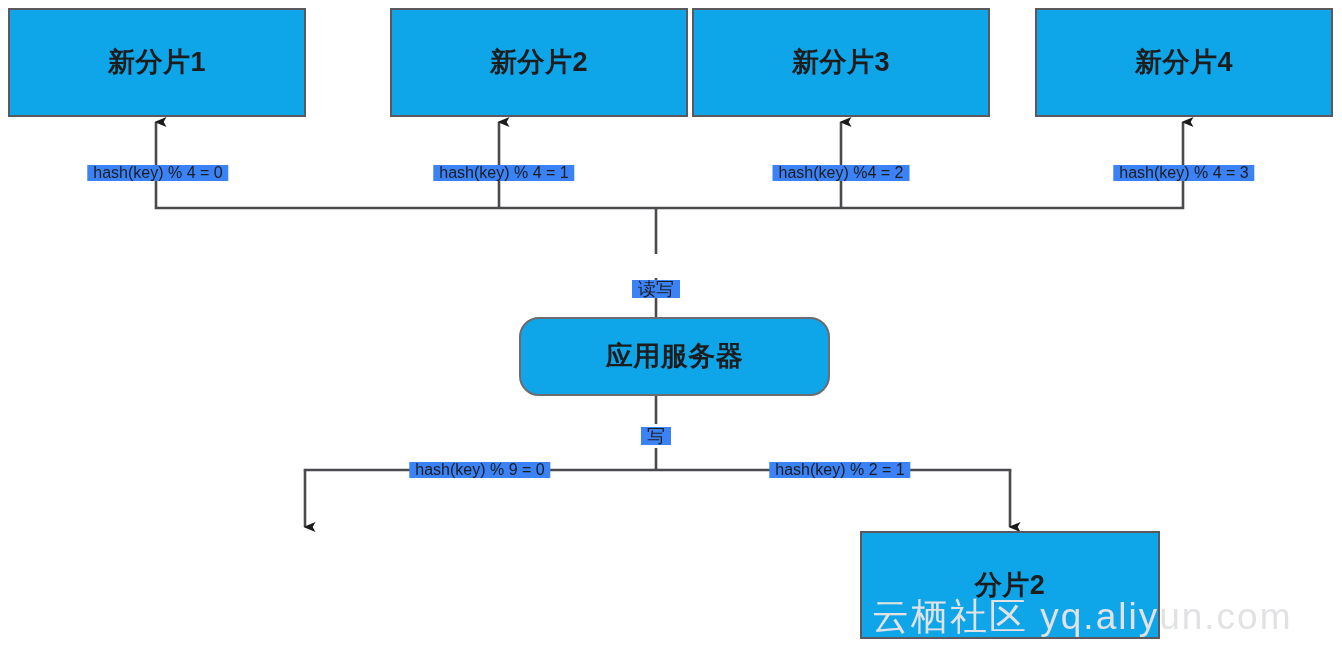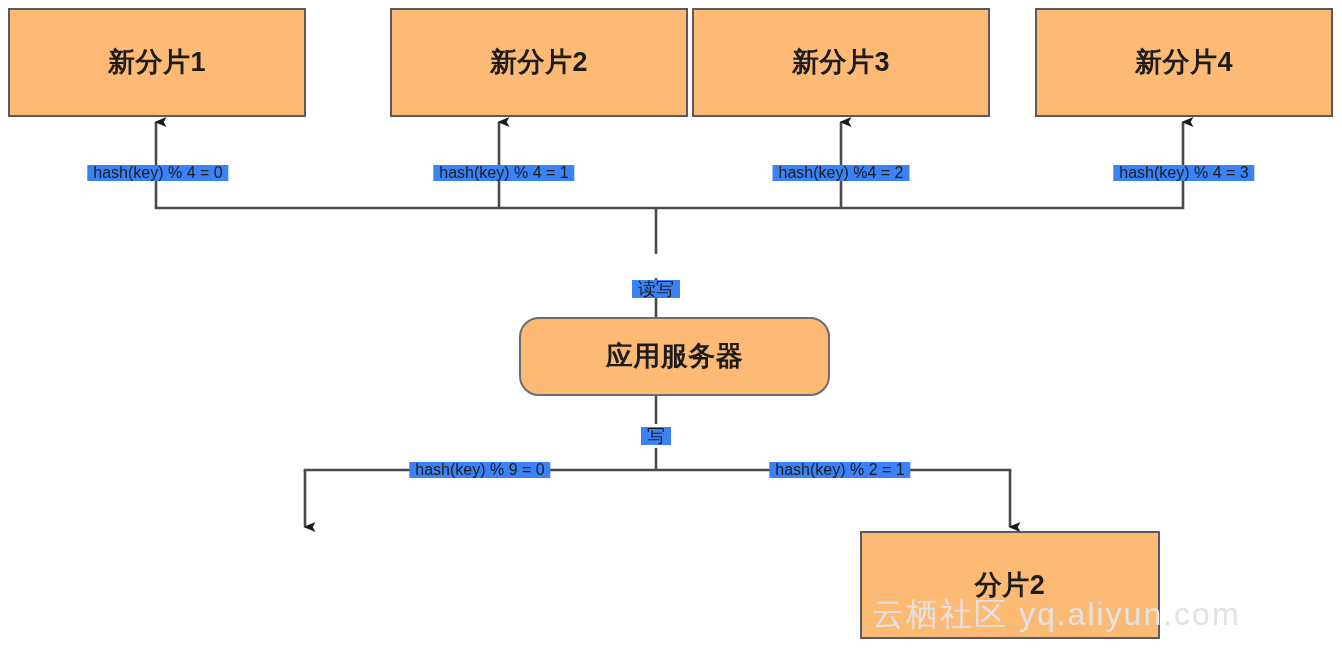--- a/index.html
+++ b/index.html
@@ -19,21 +19,21 @@
     position: absolute;
     left: 0;
     top: 0;
     width: 1342px;
     height: 652px;
     pointer-events: none;
   }
   .node {
     position: absolute;
     box-sizing: border-box;
-    background: #fdba74;
+    background: #0ea5e9;
     border: 2px solid #5a5a5e;
     display: flex;
     align-items: center;
     justify-content: center;
   }
   .node-label {
     font-size: 27px;
     font-weight: 700;
     color: #1c1c1c;
     letter-spacing: 0.5px;
@@ -55,21 +55,21 @@
     transform: translate(-50%, -50%);
   }
   .edge-label.cjk {
     font-size: 18px;
     font-weight: 500;
   }
   .watermark {
     position: absolute;
     left: 872px;
     top: 598px;
-    font-size: 32px;
+    font-size: 37px;
     color: #e2e2e4;
     letter-spacing: 2px;
     white-space: nowrap;
     line-height: 1;
     user-select: none;
   }
 </style>
 </head>
 <body>
 

